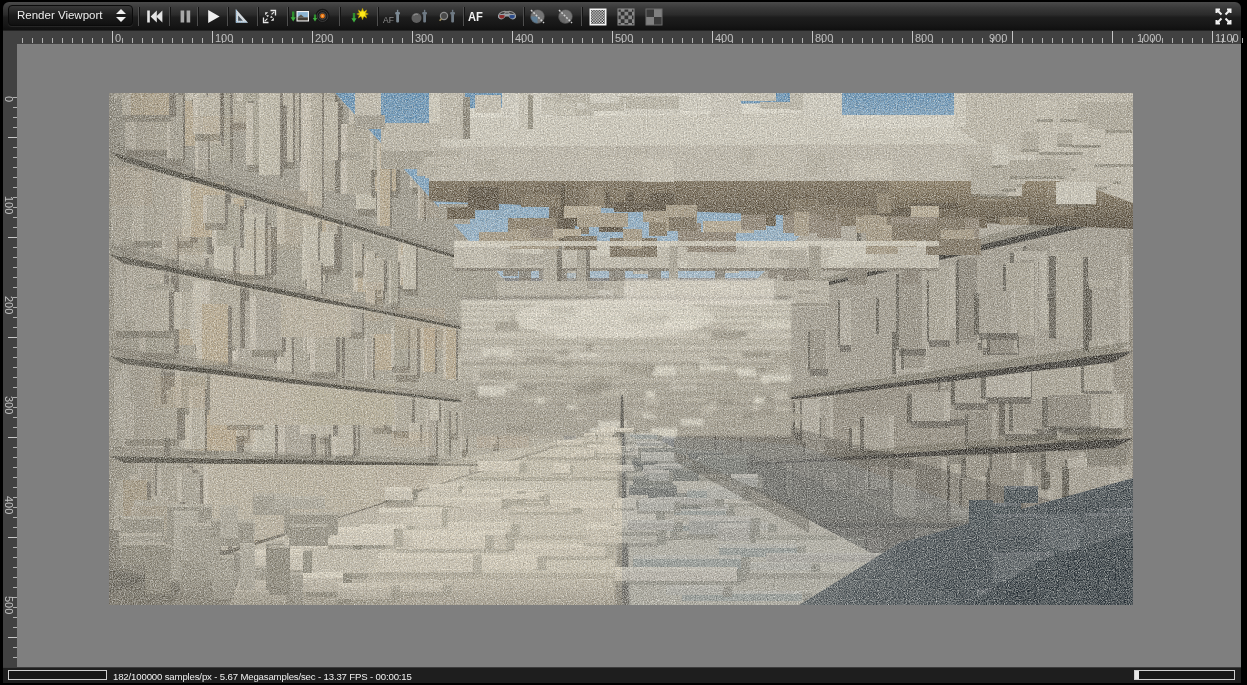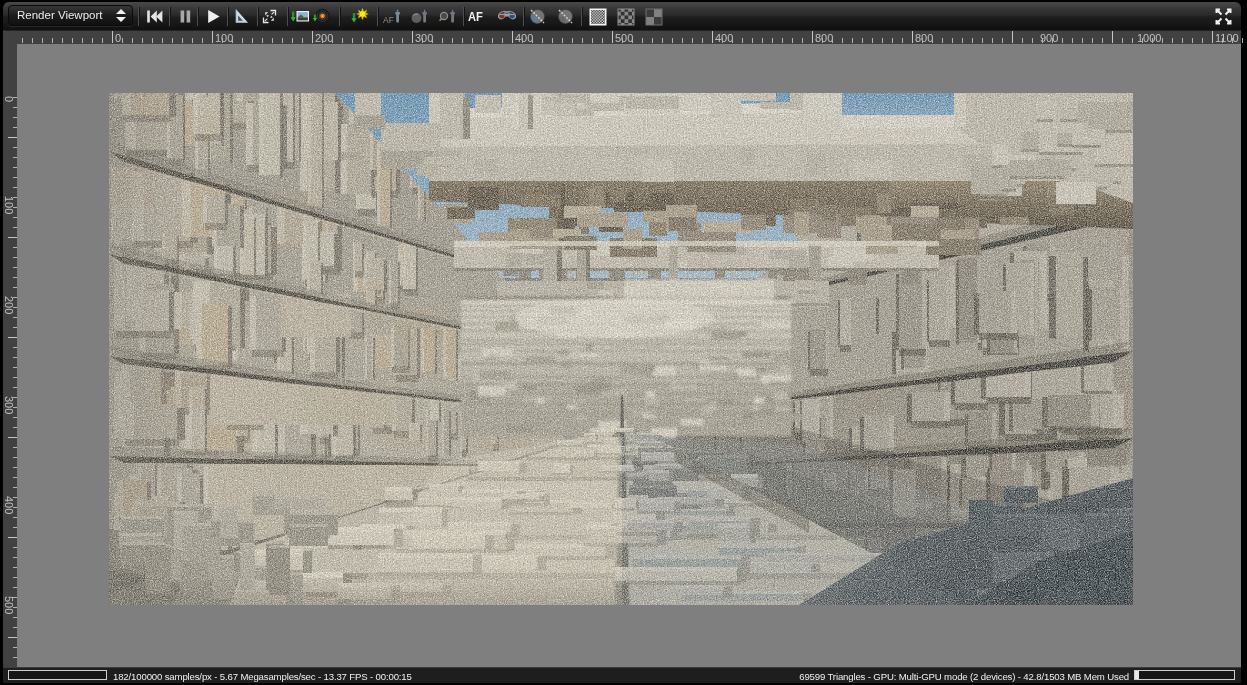--- a/index.html
+++ b/index.html
@@ -313,21 +313,21 @@
     <div class="htm" style="left:919px"></div>
     <div class="htm" style="left:929px"></div>
     <div class="htm" style="left:939px"></div>
     <div class="htm" style="left:949px"></div>
     <div class="htm" style="left:959px"></div>
     <div class="htm" style="left:969px"></div>
     <div class="htm" style="left:979px"></div>
     <div class="htm" style="left:989px"></div>
     <div class="htm" style="left:999px"></div>
     <div class="htM" style="left:1009px"></div>
-    <div class="htL" style="left:1037px">900</div>
+    <div class="htL" style="left:986px">900</div>
     <div class="htm" style="left:1019px"></div>
     <div class="htm" style="left:1029px"></div>
     <div class="htm" style="left:1039px"></div>
     <div class="htm" style="left:1049px"></div>
     <div class="htm" style="left:1059px"></div>
     <div class="htm" style="left:1069px"></div>
     <div class="htm" style="left:1079px"></div>
     <div class="htm" style="left:1089px"></div>
     <div class="htm" style="left:1099px"></div>
     <div class="htM" style="left:1109px"></div>
@@ -2670,16 +2670,15 @@
     <div class="vtM" style="top:593px"></div>
     <div class="vtL" style="top:558px">500</div>
     <div class="vtm" style="top:603px"></div>
     <div class="vtm" style="top:613px"></div>
     <div class="vtm" style="top:623px"></div>
     <div class="vtm" style="top:633px"></div>
   </div>
 <div id="status">
 <div id="pb1"></div>
 <span id="st1">182/100000 samples/px - 5.67 Megasamples/sec - 13.37 FPS - 00:00:15</span>
-<span id="st2">69599 Triangles - GPU: Multi-GPU mode (2 devices) - 42.8/1503 MB Mem Used</span>
 <div id="pb2">
       <i></i>
     </div>
 </div>
 </body></html>

